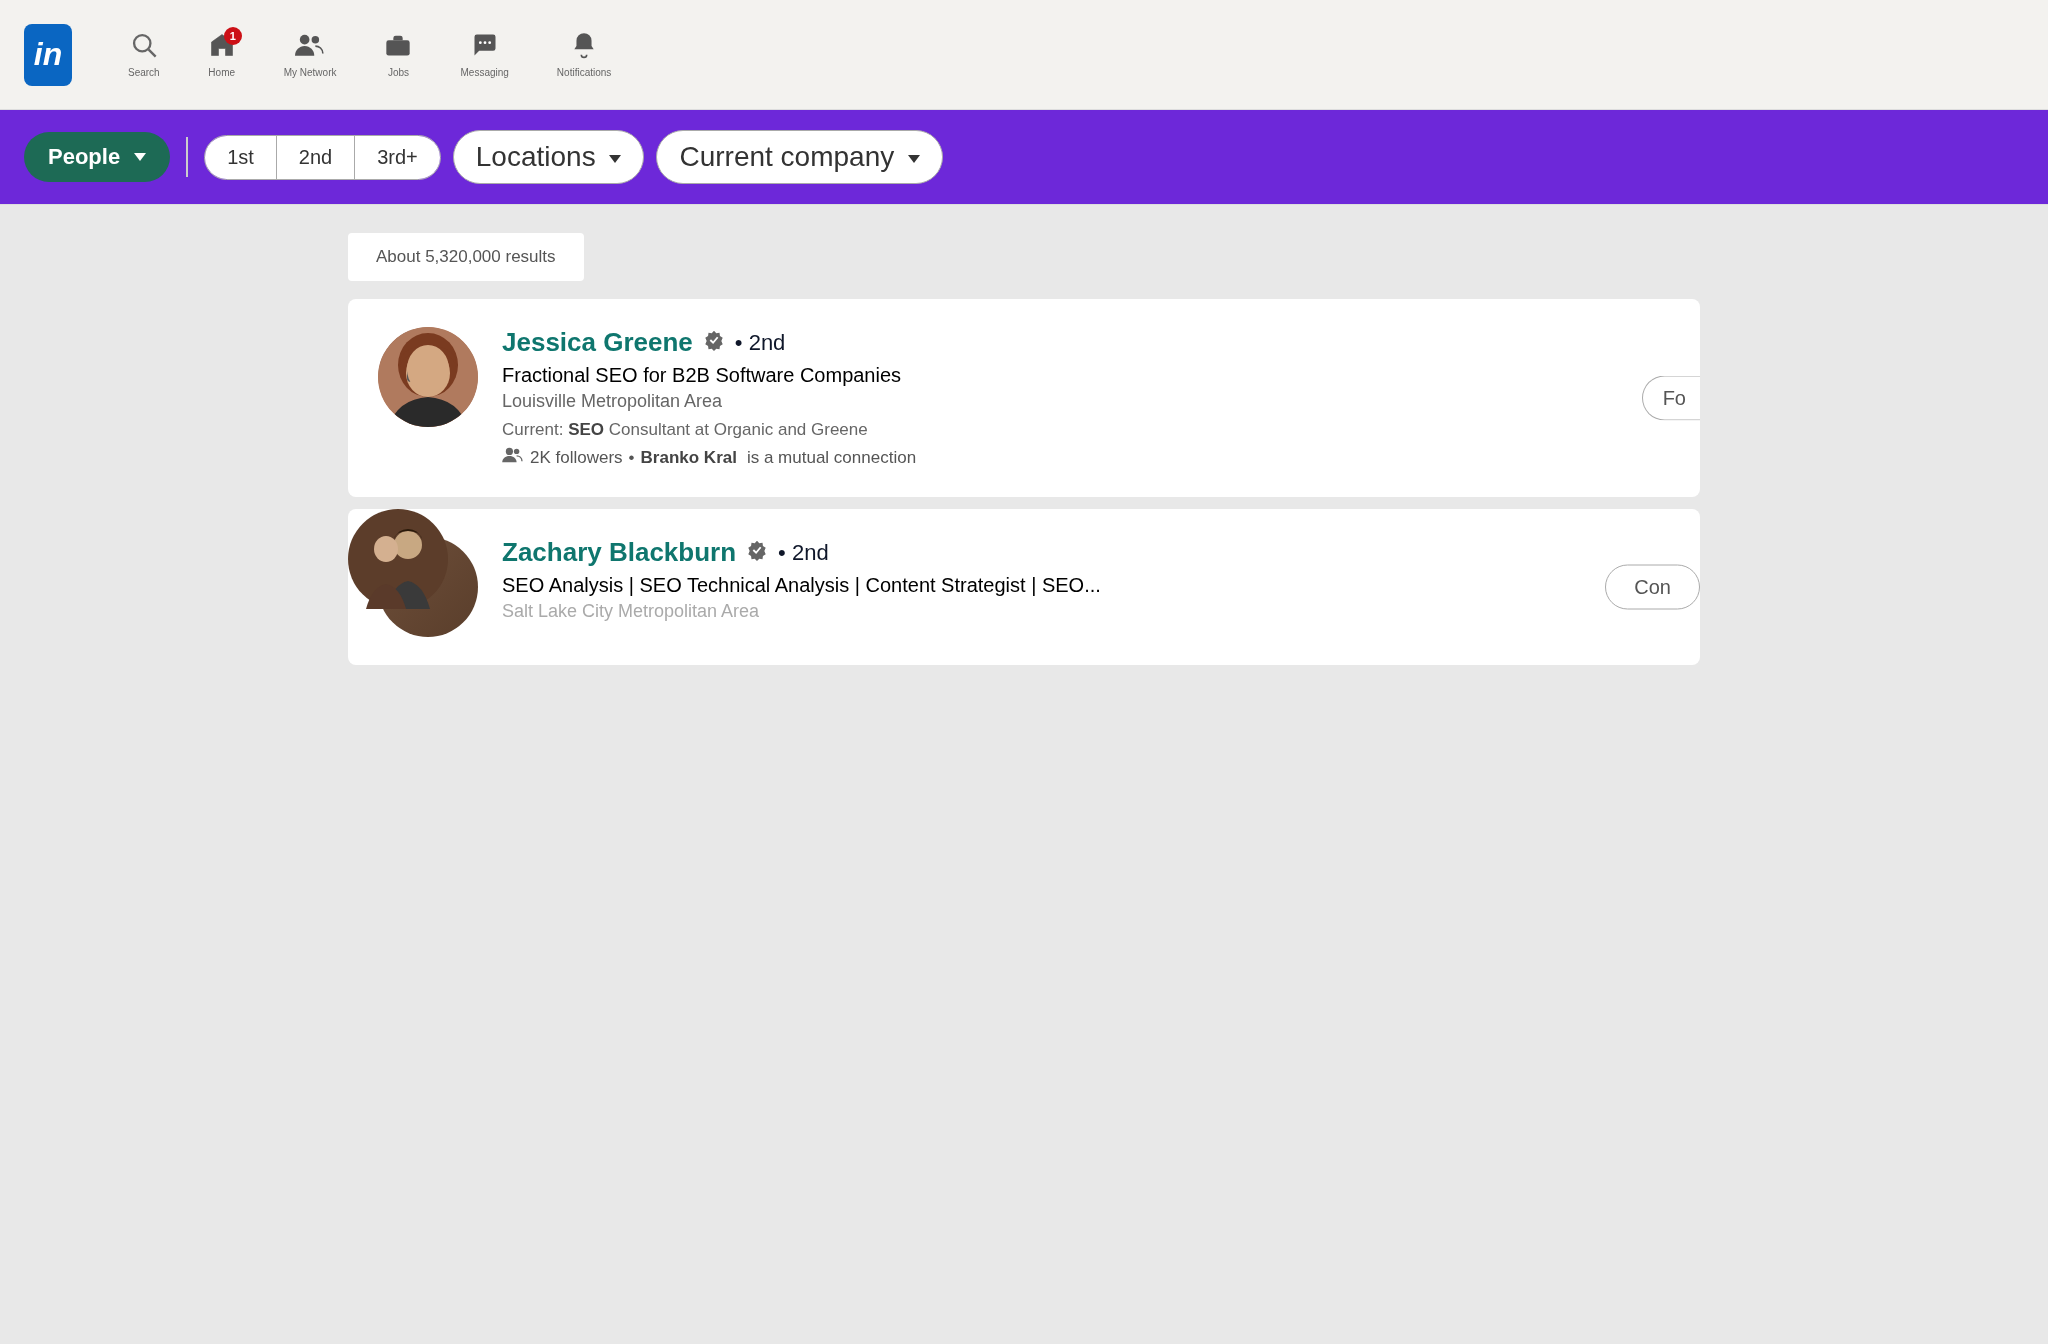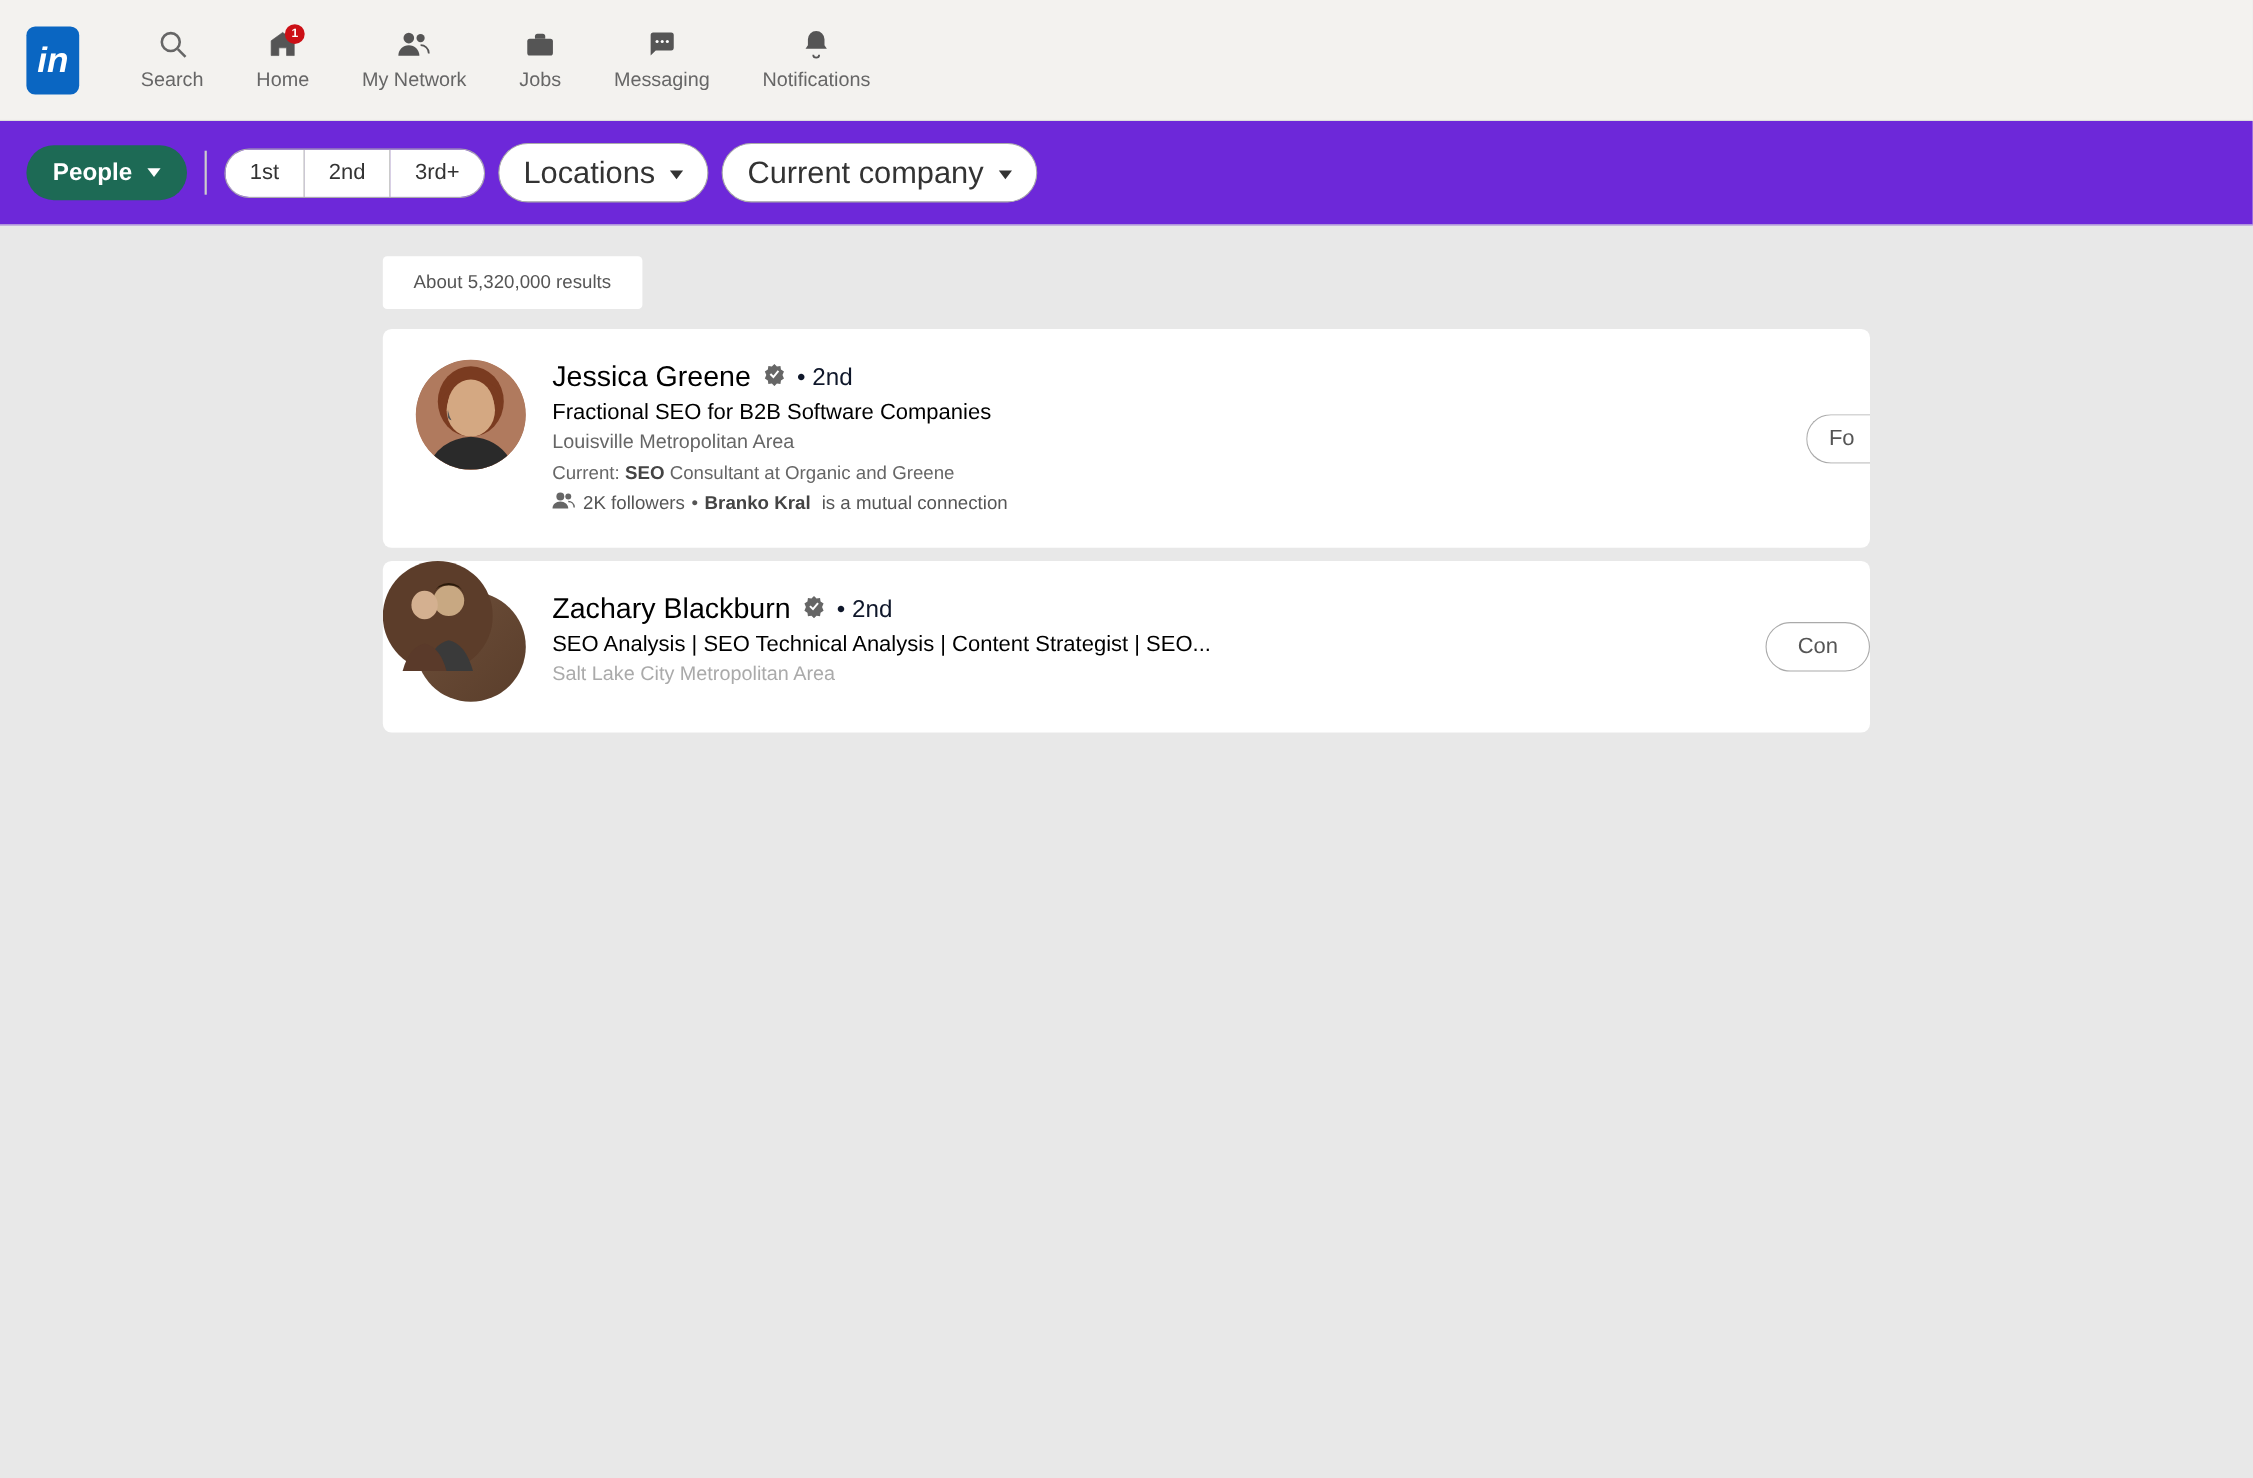--- a/index.html
+++ b/index.html
@@ -50,21 +50,21 @@
       color: #666;
       gap: 4px;
       position: relative;
     }
     .nav-icon {
       font-size: 26px;
       line-height: 1;
       position: relative;
     }
     .nav-label {
-      font-size: 18px;
+      font-size: 10px;
       font-weight: 400;
     }
     .notification-badge {
       position: absolute;
       top: -4px;
       right: -6px;
       background: #cc1016;
       color: white;
       border-radius: 50%;
       width: 18px;
@@ -212,22 +212,22 @@
 
     .person-name-row {
       display: flex;
       align-items: center;
       gap: 10px;
       margin-bottom: 6px;
     }
 
     .person-name {
       font-size: 26px;
-      font-weight: 400;
-      color: #000000;
+      font-weight: 700;
+      color: #0f766e;
     }
 
     .verified-icon {
       color: #666;
       font-size: 22px;
     }
 
     .connection-degree {
       color: #0f172a;
       font-size: 22px;

